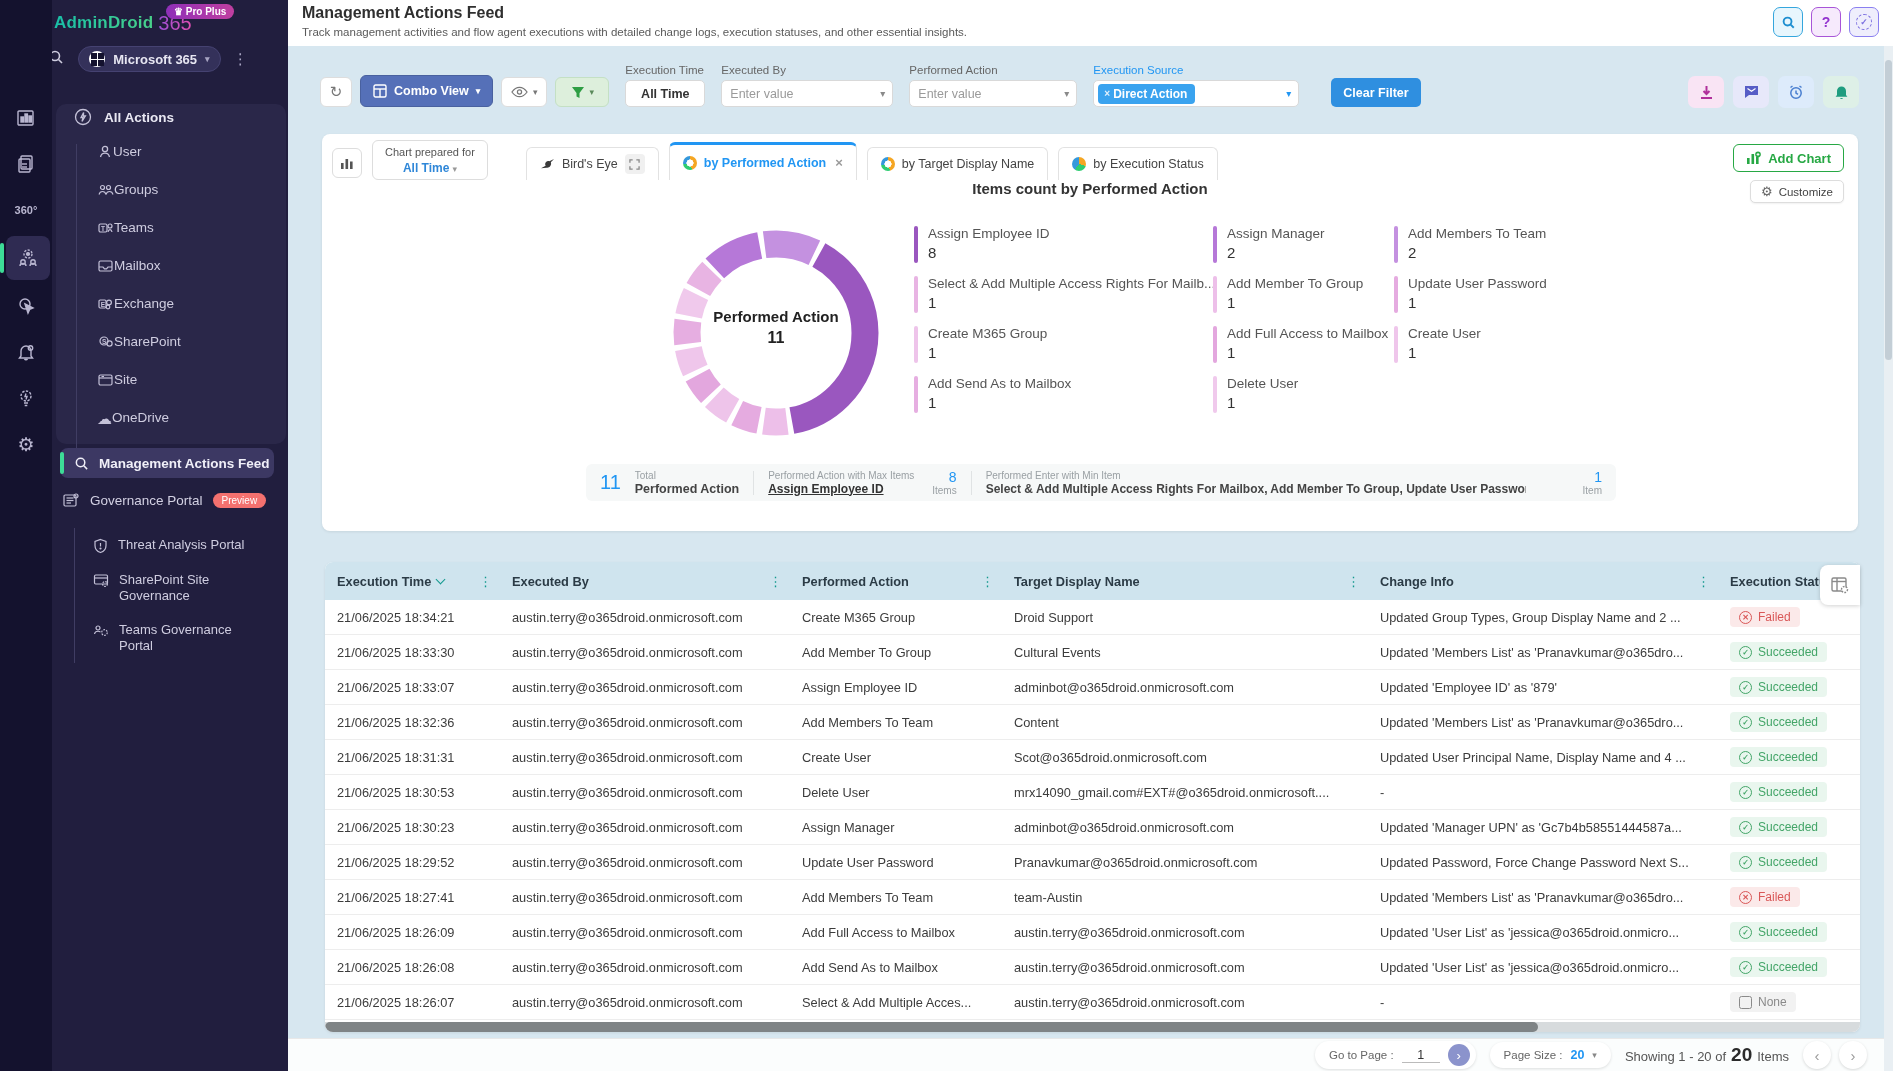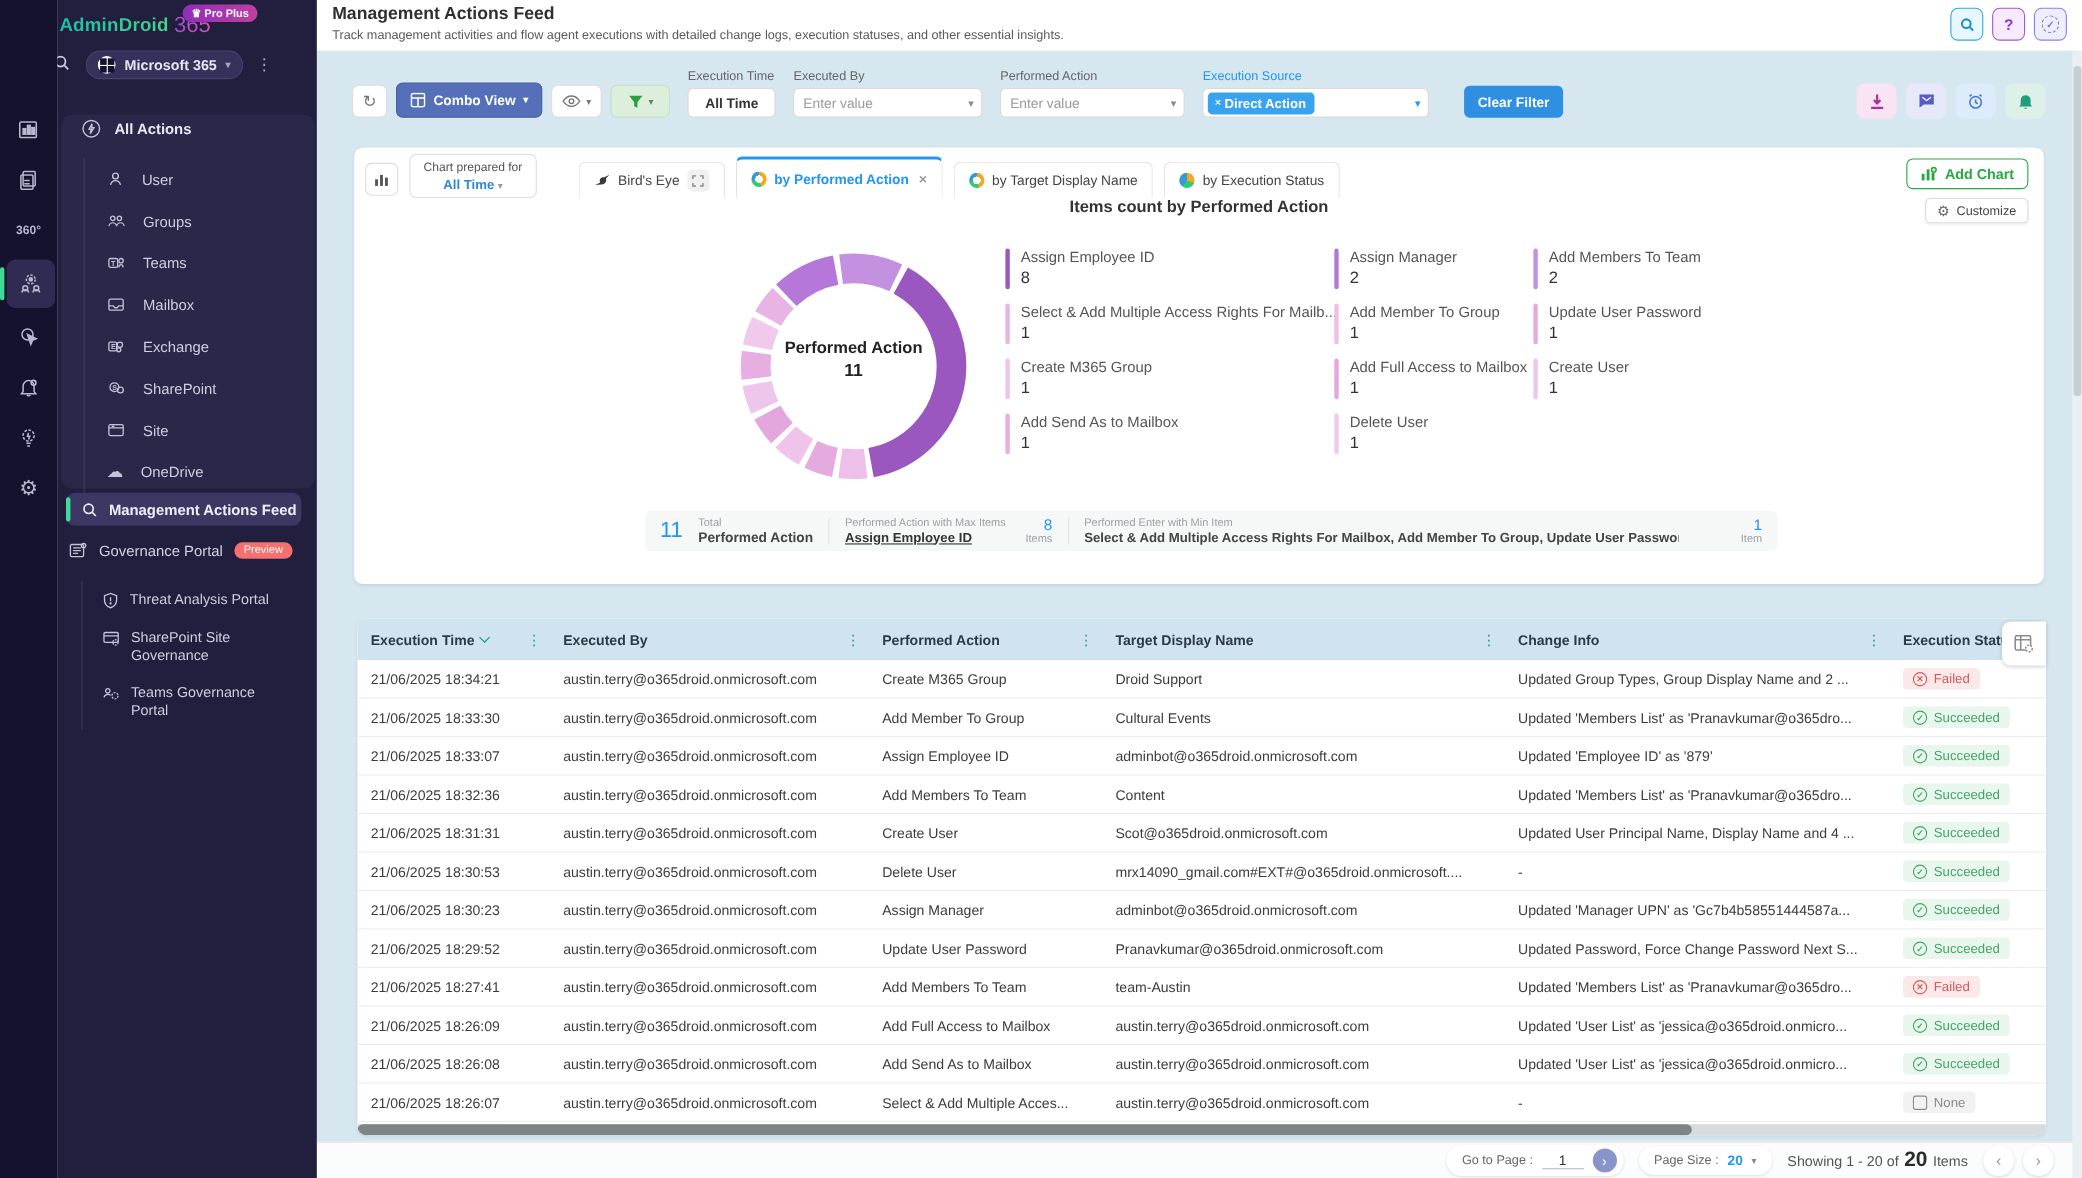--- a/index.html
+++ b/index.html
@@ -18,21 +18,21 @@
   .brand-suffix{font-size:20px;font-weight:normal;margin-left:5px;background:linear-gradient(90deg,#9b4fd8,#e24fb2);-webkit-background-clip:text;background-clip:text;color:transparent}
   .pro-badge{position:absolute;left:152px;top:-4px;background:linear-gradient(90deg,#8e2fb8,#c03fa0);color:#fff;font-size:10px;font-weight:bold;padding:2px 8px;border-radius:9px;white-space:nowrap}
   .side-top{position:absolute;left:-30px;top:46px;display:flex;align-items:center;color:#cfcde0}
   .ws-pill{display:flex;align-items:center;gap:8px;background:#34315a;border:1px solid #454271;border-radius:16px;padding:4px 10px;margin-left:14px;color:#e7e6f2;font-size:13px;font-weight:bold}
   .ws-logo{width:16px;height:16px;border-radius:50%;background:#fff;display:grid;grid-template-columns:6px 6px;grid-template-rows:6px 6px;gap:1px;place-content:center}
   .ws-logo span{background:#14122e}
   .grp-box{position:absolute;left:4px;top:104px;width:230px;height:340px;background:#2a2749;border-radius:10px}
   .side-item{display:flex;align-items:center;gap:12px;color:#d3d1e3;font-size:13.5px;position:absolute;white-space:nowrap}
   .side-item svg{stroke:#c4c1d8;fill:none;stroke-width:1.3}
   .kids{position:absolute;left:24px;top:144px;border-left:1px solid #403d63;padding-left:0}
-  .kid{display:flex;align-items:center;gap:16px;color:#cfcde0;font-size:13.5px;height:38px;padding-left:20px;white-space:nowrap}
+  .kid{display:flex;align-items:flex-start;gap:0;color:#cfcde0;font-size:13.5px;height:38px;padding-left:20px;white-space:nowrap}
   .active-pill{position:absolute;left:8px;top:448px;width:214px;height:30px;background:#3c3863;border-radius:8px;display:flex;align-items:center;gap:10px;color:#f0eff8;font-size:13.5px;font-weight:bold;padding-left:14px}
   .active-pill::before{content:"";position:absolute;left:0;top:4px;width:4px;height:22px;background:#3ddc97;border-radius:3px}
   .gov-row{position:absolute;left:10px;top:492px;display:flex;align-items:center;gap:10px;color:#d3d1e3;font-size:13.5px}
   .preview-badge{background:#f4716f;color:#fff;font-size:10px;padding:2px 9px;border-radius:9px}
   .gov-kids{position:absolute;left:22px;top:528px;border-left:1px solid #403d63}
   .gkid{display:flex;align-items:flex-start;gap:10px;color:#cfcde0;font-size:13px;padding:9px 0 9px 18px;line-height:16px;max-width:200px}
   .gkid svg{flex:0 0 auto;margin-top:1px;stroke:#c4c1d8;fill:none;stroke-width:1.2}
   .help-circle{position:absolute;left:-40px;top:938px;width:26px;height:26px;border:1.5px solid #8f8cab;border-radius:50%;color:#b9b6d0;display:flex;align-items:center;justify-content:center;font-size:13px}
   .pk-avatar{position:absolute;left:-44px;top:988px;width:34px;height:34px;border-radius:50%;background:#0f6a6e;color:#dff3f0;font-size:12.5px;font-weight:bold;display:flex;align-items:center;justify-content:center;border:2px solid #2b7f7a}
   .collapse{position:absolute;left:-38px;top:1036px;color:#9understand;color:#9a97b5;font-size:18px}

